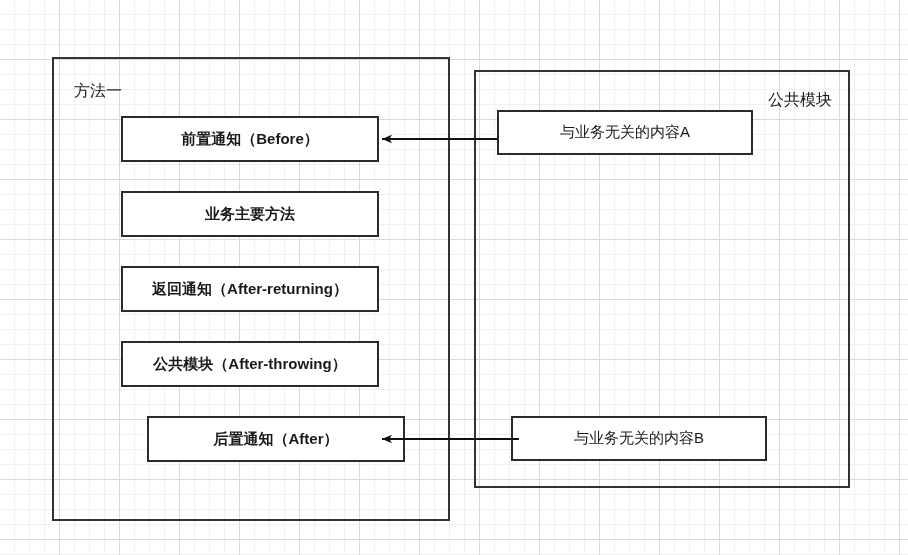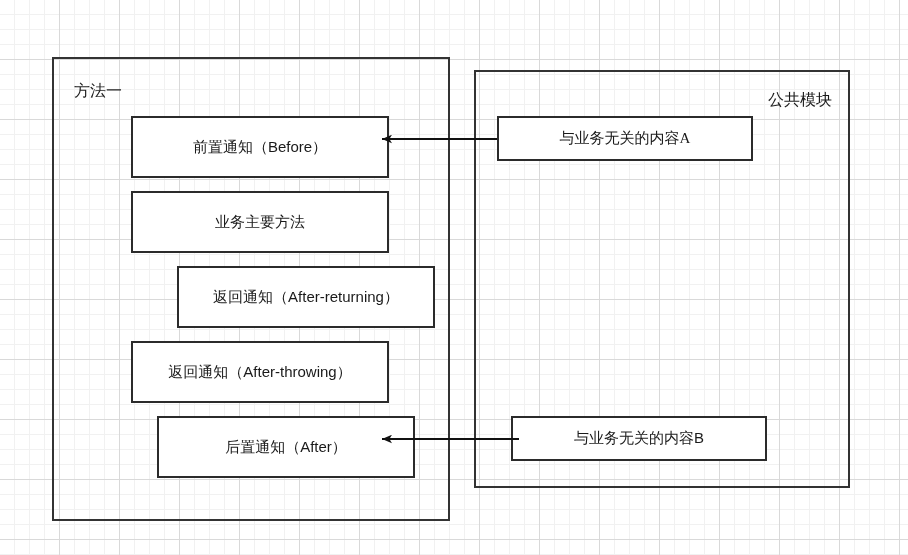--- a/index.html
+++ b/index.html
@@ -65,35 +65,36 @@
     border: 2px solid #2b2b2b;
     background: #ffffff;
     display: flex;
     align-items: center;
     justify-content: center;
     font-size: 15px;
     color: #1a1a1a;
     white-space: nowrap;
   }
   .box-left {
-    left: 131px;
+    left: 121px;
     width: 258px;
-    height: 62px;
+    height: 46px;
+    font-weight: bold;
   }
   .box-right {
     width: 256px;
     height: 45px;
   }
   #box-before         { top: 116px; }
   #box-main           { top: 191px; }
-  #box-after-return   { top: 266px; margin-left: 46px; }
+  #box-after-return   { top: 266px; }
   #box-after-throw    { top: 341px; }
   #box-after          { top: 416px; margin-left: 26px; }
 
-  #box-contentA { left: 497px; top: 116px; font-family: Liberation Serif, serif; }
+  #box-contentA { left: 497px; top: 110px; }
   #box-contentB { left: 511px; top: 416px; }
 
   
   .arrow-svg {
     position: absolute;
     left: 0;
     top: 0;
     width: 908px;
     height: 555px;
     pointer-events: none;
@@ -130,21 +131,21 @@
 
   <div class="box box-left" id="box-main">
     <span>业务主要方法</span>
   </div>
 
   <div class="box box-left" id="box-after-return">
     <span>返回通知（After-returning）</span>
   </div>
 
   <div class="box box-left" id="box-after-throw">
-    <span>返回通知（After-throwing）</span>
+    <span>公共模块（After-throwing）</span>
   </div>
 
   <div class="box box-left" id="box-after">
     <span>后置通知（After）</span>
   </div>
 
   <div class="box box-right" id="box-contentA">
     <span>与业务无关的内容A</span>
   </div>
 

